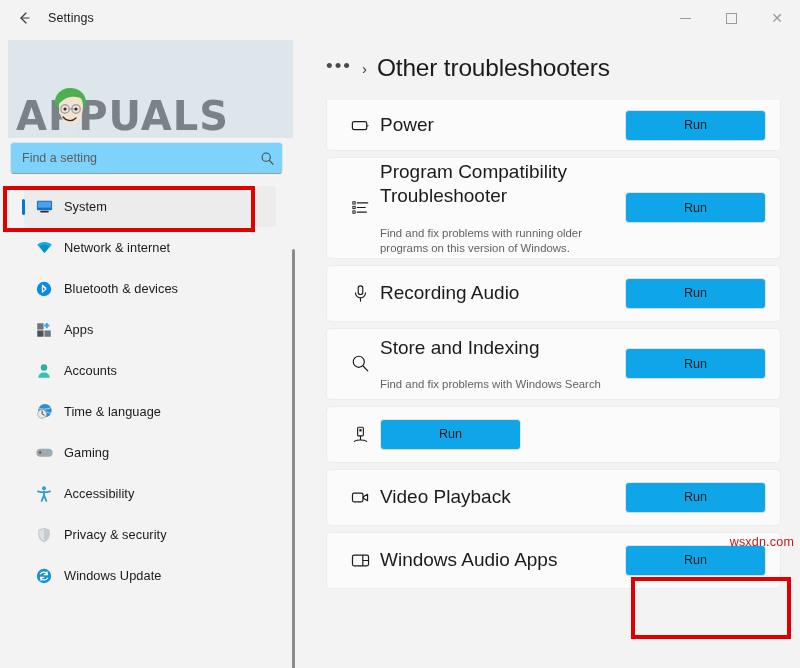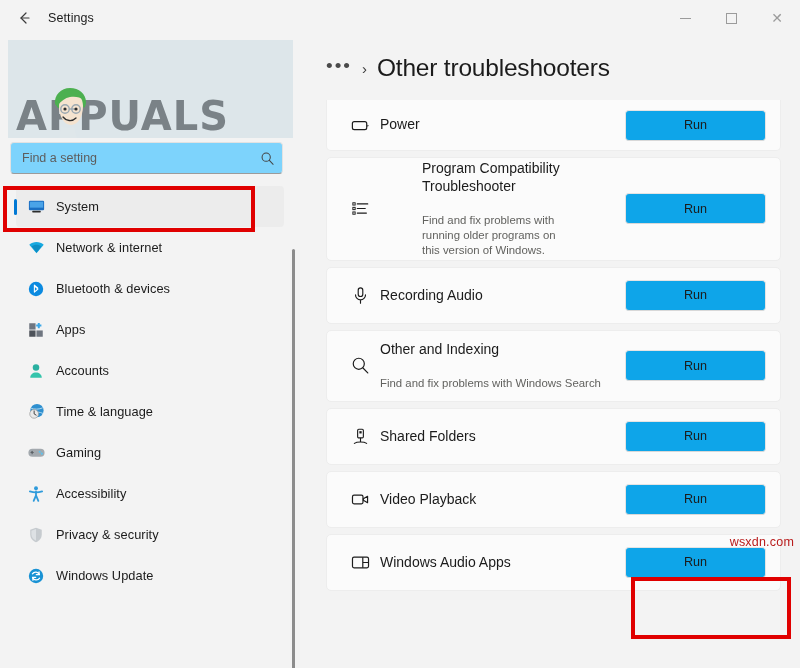--- a/index.html
+++ b/index.html
@@ -90,21 +90,21 @@
   .search-input::placeholder { color: #5d5d5d; }
   .search-ico { width: 30px; display:flex; align-items:center; justify-content:center; color:#444; }
 
   .navlist {
     position: absolute; left: 0; top: 150px;
     width: 300px;
   }
   .navitem {
     position: relative;
     height: 41px;
-    margin: 0 16px;
+    margin: 0 24px;
     display: flex; align-items: center;
     border-radius: 4px;
   }
   .navitem.selected { background: #ececec; }
   .navitem .selbar {
     position: absolute; left: -2px; top: 50%;
     transform: translateY(-50%);
     width: 3px; height: 16px;
     background: #0078d4; border-radius: 2px;
     display: none;
@@ -165,21 +165,21 @@
     width: 40px; min-width: 40px;
     display: flex; align-items: center; justify-content: center;
     color: #1c1c1c;
   }
   .card-textcol {
     flex: 1;
     padding-right: 10px;
     padding-top: 2px; padding-bottom: 2px;
   }
   .card-title {
-    font-size: 14px; color: #1b1b1b; line-height: 1.28;
+    font-size: 19px; color: #1b1b1b; line-height: 1.28;
   }
   .card-desc {
     font-size: 11.4px; color: #62625f; line-height: 1.32;
     margin-top: 17px;
   }
   .run-btn {
     width: 141px; height: 31px;
     background: #0ea5e9;
     border: 1px solid #e4e4e4;
     border-bottom-color: #d8d8d8;
@@ -403,21 +403,21 @@
             <rect x="2.5" y="7" width="15" height="8.4" rx="2" stroke="#1c1c1c" stroke-width="1.25"></rect>
             <path d="M18.2 10.2v2.2l1.6-1.1z" fill="#1c1c1c"></path>
           </svg>
         </span>
         <div class="card-textcol">
           <div class="card-title">Power</div>
         </div>
         <button class="run-btn">Run</button>
       </div>
 
-      <div class="card" style="min-height:88px;gap:42px;">
+      <div class="card" style="min-height:88px;">
         <span class="card-ico">
           <svg width="21" height="21" viewBox="0 0 22 22" fill="none">
             <rect x="3" y="5" width="2.4" height="2.4" stroke="#1c1c1c" stroke-width="1"></rect>
             <rect x="3" y="9.8" width="2.4" height="2.4" stroke="#1c1c1c" stroke-width="1"></rect>
             <rect x="3" y="14.6" width="2.4" height="2.4" stroke="#1c1c1c" stroke-width="1"></rect>
             <path d="M7.6 6.2h11M7.6 11h8.4M7.6 15.8h9.6" stroke="#1c1c1c" stroke-width="1.15" stroke-linecap="round"></path>
           </svg>
         </span>
         <div class="card-textcol">
           <div class="card-title">Program Compatibility Troubleshooter</div>
@@ -440,38 +440,35 @@
       </div>
 
       <div class="card" style="min-height:72px;">
         <span class="card-ico">
           <svg width="21" height="21" viewBox="0 0 22 22" fill="none">
             <circle cx="9.2" cy="9.2" r="5.8" stroke="#1c1c1c" stroke-width="1.25"></circle>
             <path d="M13.6 13.6l5 5.2" stroke="#1c1c1c" stroke-width="1.25" stroke-linecap="round"></path>
           </svg>
         </span>
         <div class="card-textcol">
-          <div class="card-title">Other and Indexing</div>
+          <div class="card-title">Store and Indexing</div>
           <div class="card-desc">Find and fix problems with Windows Search</div>
         </div>
         <button class="run-btn">Run</button>
       </div>
 
       <div class="card">
         <span class="card-ico">
           <svg width="21" height="21" viewBox="0 0 22 22" fill="none">
             <rect x="8" y="3.4" width="6" height="9" rx="1.2" stroke="#1c1c1c" stroke-width="1.2"></rect>
             <rect x="9.8" y="5.4" width="2.4" height="2.4" fill="#1c1c1c"></rect>
             <path d="M11 12.4v4.4" stroke="#1c1c1c" stroke-width="1.2"></path>
             <path d="M4.6 18.2c2-1.4 4.2-1.4 6.4-1.4s4.4 0 6.4 1.4" stroke="#1c1c1c" stroke-width="1.2" stroke-linecap="round" fill="none"></path>
           </svg>
         </span>
-        <div class="card-textcol">
-          <div class="card-title">Shared Folders</div>
-        </div>
         <button class="run-btn">Run</button>
       </div>
 
       <div class="card">
         <span class="card-ico">
           <svg width="21" height="21" viewBox="0 0 22 22" fill="none">
             <rect x="2.6" y="6.4" width="11" height="9.2" rx="1.6" stroke="#1c1c1c" stroke-width="1.25"></rect>
             <path d="M14 10.2l4.4-2.6v6.8L14 11.8z" stroke="#1c1c1c" stroke-width="1.25" stroke-linejoin="round"></path>
           </svg>
         </span>

